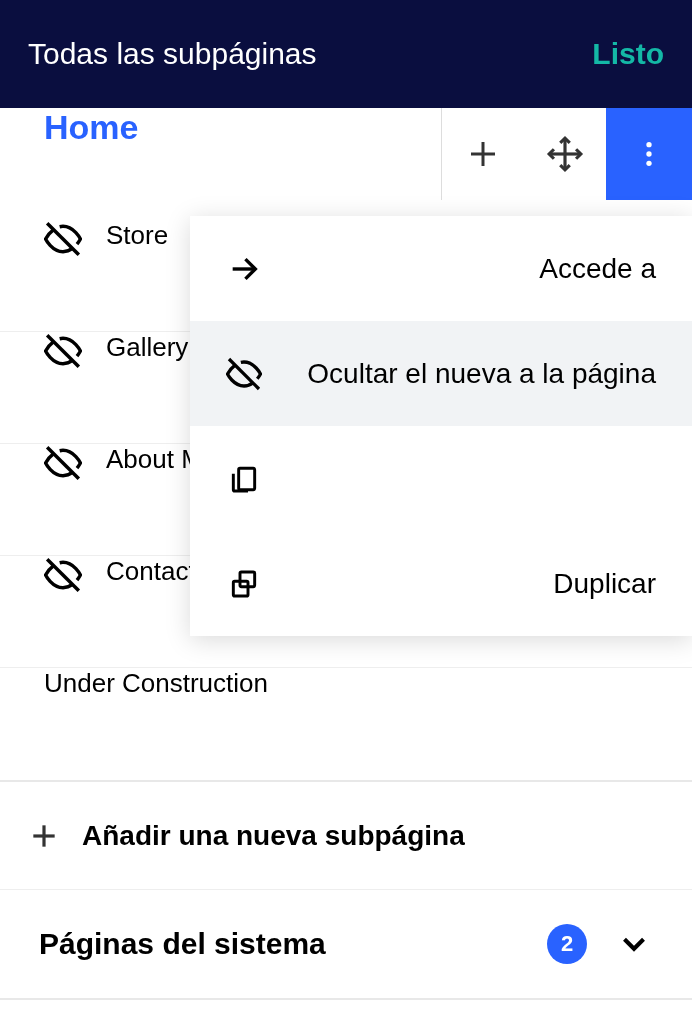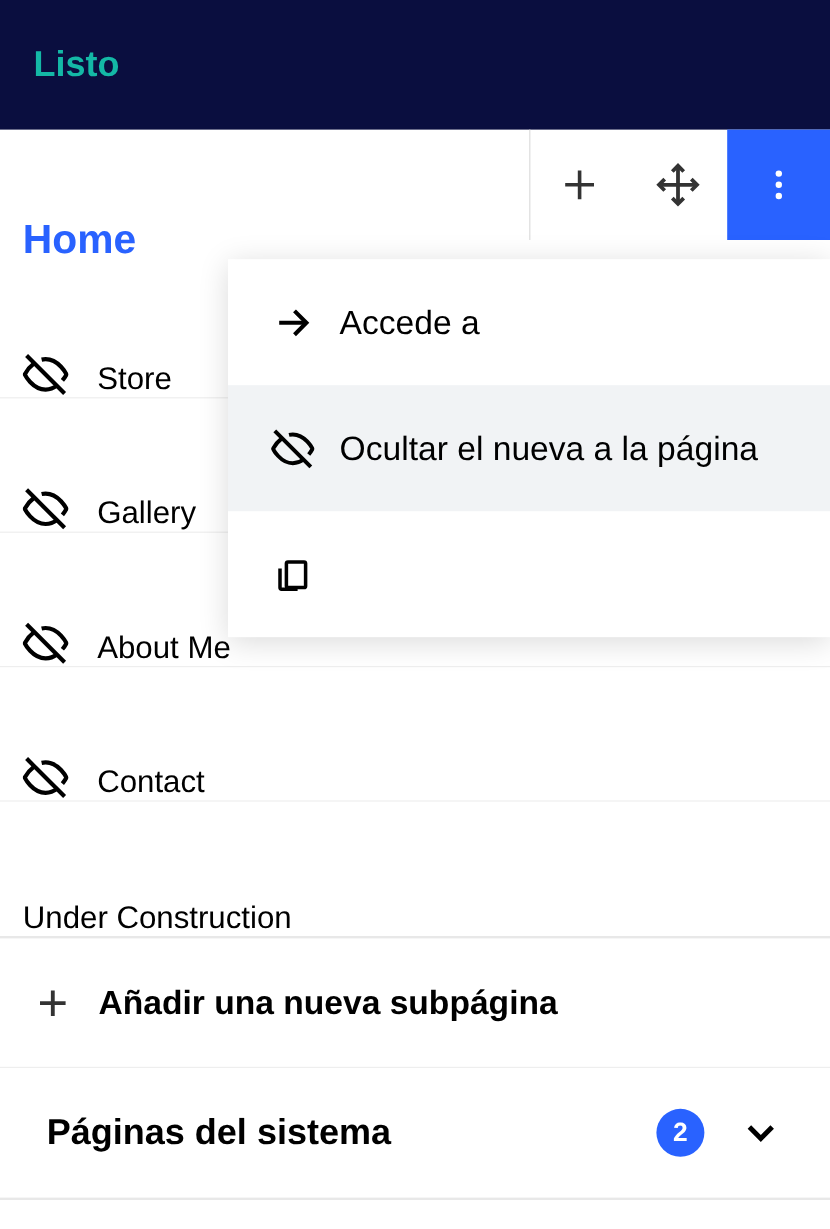--- a/index.html
+++ b/index.html
@@ -2,52 +2,53 @@
 <html><head>
   <meta charset="utf-8">
   <style>
     * { margin: 0; padding: 0; box-sizing: border-box; font-family: -apple-system, BlinkMacSystemFont, 'Segoe UI', Arial, sans-serif; }
     body { width: 692px; height: 1024px; background: #fff; overflow: hidden; position: relative; }
     
     .header { background: #0a0e3f; height: 108px; display: flex; align-items: center; justify-content: space-between; padding: 0 28px; }
     .header-title { color: #fff; font-size: 30px; font-weight: 400; }
     .header-done { color: #14b8a6; font-size: 30px; font-weight: 700; cursor: pointer; }
     
-    .page-row { height: 112px; display: flex; align-items: flex-end; padding: 0 19px; border-bottom: 1px solid #eee; position: relative; }
+    .page-row { height: 112px; display: flex; align-items: flex-start; padding: 0 44px; border-bottom: 1px solid #eee; position: relative; }
     .page-row.selected { border-bottom: none; }
     .page-row.selected .page-name { color: #2962ff; font-weight: 700; font-size: 34px; }
     .page-name { font-size: 26px; font-weight: 500; color: #000000; margin-left: 24px; }
     .page-row.no-icon .page-name { margin-left: 0; }
     
     .hide-icon { width: 38px; height: 38px; display: flex; align-items: center; justify-content: center; flex-shrink: 0; }
     
     .toolbar { position: absolute; right: 0; top: 108px; height: 92px; display: flex; align-items: center; border-left: 1px solid #ddd; }
     .toolbar-btn { width: 82px; height: 92px; display: flex; align-items: center; justify-content: center; cursor: pointer; }
     .toolbar-btn.more { background: #2962ff; width: 86px; }
     
     .context-menu { position: absolute; top: 216px; right: 0; width: 502px; background: #fff; box-shadow: 0 4px 24px rgba(0,0,0,0.15); z-index: 10; }
-    .menu-item { height: 105px; display: flex; align-items: center; padding: 0 36px; cursor: pointer; gap: 21px; }
+    .menu-item { height: 105px; display: flex; align-items: center; padding: 0 36px; cursor: pointer; gap: 21px; justify-content: space-between; }
     .menu-item.highlighted { background: #f1f3f5; }
     .menu-icon { width: 36px; height: 36px; display: flex; align-items: center; justify-content: center; flex-shrink: 0; }
     .menu-label { font-size: 28px; font-weight: 500; color: #000; }
     
     .add-row { height: 108px; display: flex; align-items: center; padding: 0 28px; gap: 22px; cursor: pointer; border-bottom: 1px solid #eee; }
     .add-label { font-size: 28px; font-weight: 700; }
     
     .system-row { height: 108px; display: flex; align-items: center; padding: 0 39px; justify-content: space-between; cursor: pointer; }
     .system-title { font-size: 30px; font-weight: 700; }
     .system-right { display: flex; align-items: center; gap: 28px; }
     .badge { width: 40px; height: 40px; border-radius: 50%; background: #2962ff; color: #fff; display: flex; align-items: center; justify-content: center; font-size: 22px; font-weight: 700; }
     
     .divider-thick { height: 2px; background: #e8e8e8; }
   </style>
 </head>
 <body>
 
 <div class="header">
+  <div class="header-title">Todas las subpáginas</div>
   <div class="header-done">Listo</div>
 </div>
 
 <div class="page-row selected no-icon">
   <span class="page-name">Home</span>
 </div>
 
 <div class="toolbar">
   <div class="toolbar-btn">
     <svg width="36" height="36" viewBox="0 0 24 24" fill="none" stroke="#333" stroke-width="2">
@@ -160,13 +161,22 @@
     <span class="menu-label">Ocultar el nueva a la página</span>
   </div>
   <div class="menu-item">
     <span class="menu-icon">
       <svg width="32" height="32" viewBox="0 0 24 24" fill="none" stroke="#000" stroke-width="2.2">
           <rect x="8" y="4" width="12" height="16" rx="1"></rect>
           <path d="M4 8v12a1 1 0 0 0 1 1h10"></path>
         </svg>
     </span>
   </div>
+  <div class="menu-item">
+    <span class="menu-icon">
+      <svg width="32" height="32" viewBox="0 0 24 24" fill="none" stroke="#000" stroke-width="2.2">
+          <rect x="9" y="3" width="11" height="11" rx="1"></rect>
+          <rect x="4" y="10" width="11" height="11" rx="1"></rect>
+        </svg>
+    </span>
+    <span class="menu-label">Duplicar</span>
+  </div>
 </div>
 
 </body></html>

